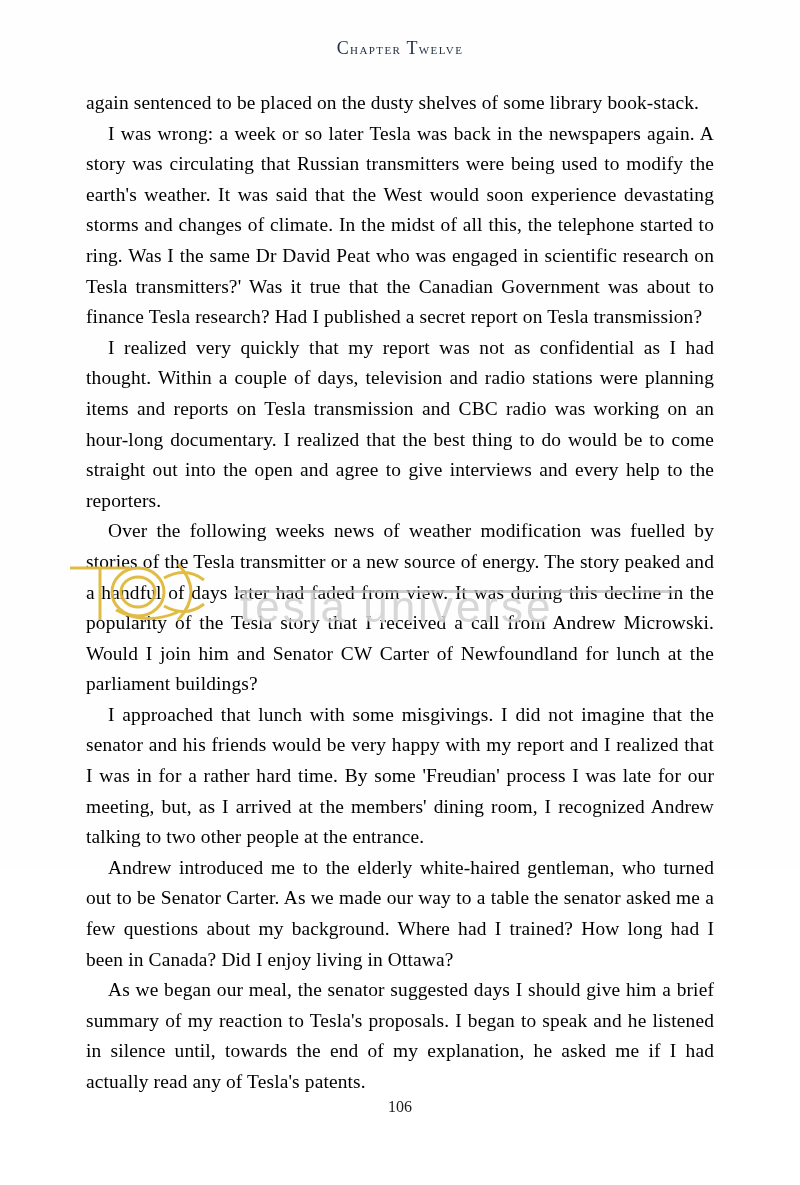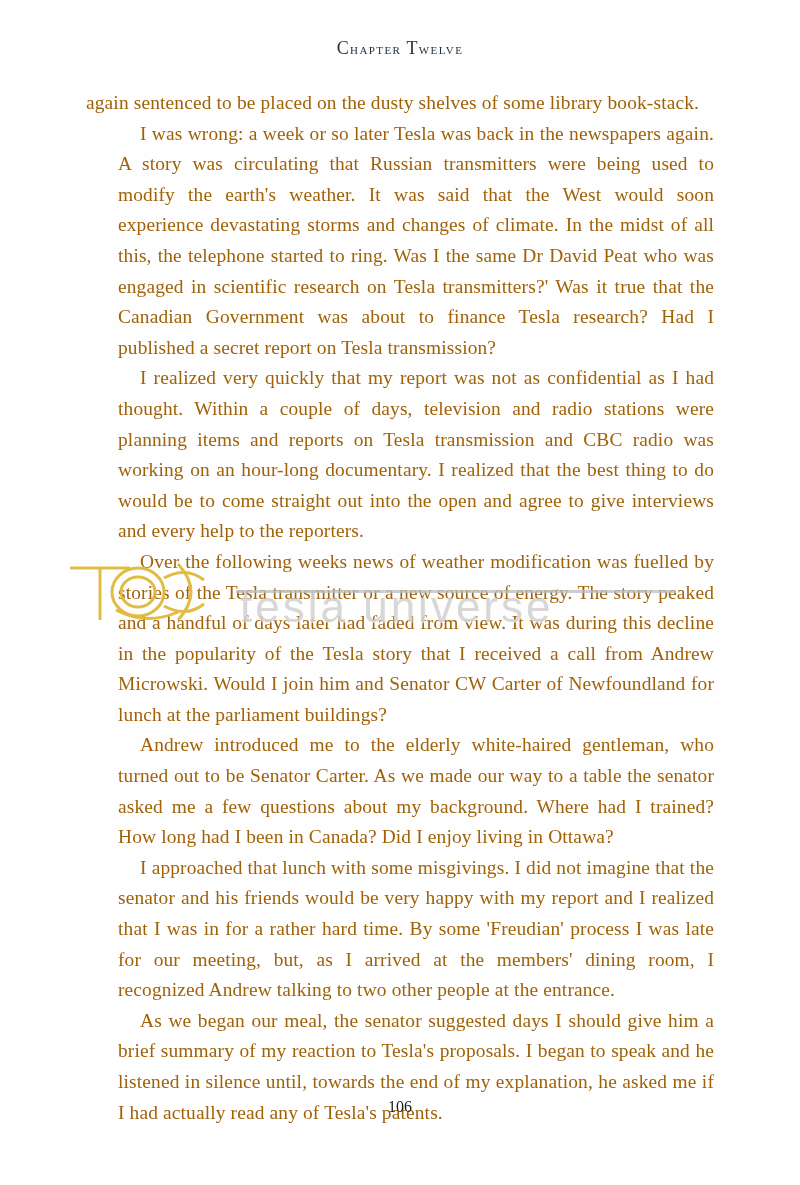--- a/index.html
+++ b/index.html
@@ -39,29 +39,28 @@
   }
   .body-col {
     position: absolute;
     top: 88px;
     left: 86px;
     width: 628px;
     font-size: 19.4px;
     line-height: 30.6px;
     text-align: justify;
     text-justify: inter-word;
-    color: #a16207;
+    color: #000000;
     letter-spacing: 0.15px;
   }
   .body-col p {
     margin: 0;
   }
   .body-col p.indent {
     text-indent: 22px;
-    margin-left: 32px;
   }
   .folio {
     position: absolute;
     top: 1098px;
     left: 0;
     width: 800px;
     text-align: center;
     font-size: 16px;
     color: #1d1d1d;
   }
@@ -111,22 +110,22 @@
 
   <div class="running-head">
     <span><span class="cap">C</span>hapter <span class="cap">T</span>welve</span>
   </div>
 
   <div class="body-col">
     <p>again sentenced to be placed on the dusty shelves of some library book-stack.</p>
     <p class="indent">I was wrong: a week or so later Tesla was back in the newspapers again. A story was circulating that Russian transmitters were being used to modify the earth's weather. It was said that the West would soon experience devastating storms and changes of climate. In the midst of all this, the telephone started to ring. Was I the same Dr David Peat who was engaged in scientific research on Tesla transmitters?' Was it true that the Canadian Government was about to finance Tesla research? Had I published a secret report on Tesla transmission?</p>
     <p class="indent">I realized very quickly that my report was not as confidential as I had thought. Within a couple of days, television and radio stations were planning items and reports on Tesla transmission and CBC radio was working on an hour-long documentary. I realized that the best thing to do would be to come straight out into the open and agree to give interviews and every help to the reporters.</p>
     <p class="indent">Over the following weeks news of weather modification was fuelled by stories of the Tesla transmitter or a new source of energy. The story peaked and a handful of days later had faded from view. It was during this decline in the popularity of the Tesla story that I received a call from Andrew Microwski. Would I join him and Senator CW Carter of Newfoundland for lunch at the parliament buildings?</p>
+    <p class="indent">I approached that lunch with some misgivings. I did not imagine that the senator and his friends would be very happy with my report and I realized that I was in for a rather hard time. By some 'Freudian' process I was late for our meeting, but, as I arrived at the members' dining room, I recognized Andrew talking to two other people at the entrance.</p>
     <p class="indent">Andrew introduced me to the elderly white-haired gentleman, who turned out to be Senator Carter. As we made our way to a table the senator asked me a few questions about my background. Where had I trained? How long had I been in Canada? Did I enjoy living in Ottawa?</p>
-    <p class="indent">I approached that lunch with some misgivings. I did not imagine that the senator and his friends would be very happy with my report and I realized that I was in for a rather hard time. By some 'Freudian' process I was late for our meeting, but, as I arrived at the members' dining room, I recognized Andrew talking to two other people at the entrance.</p>
     <p class="indent">As we began our meal, the senator suggested days I should give him a brief summary of my reaction to Tesla's proposals. I began to speak and he listened in silence until, towards the end of my explanation, he asked me if I had actually read any of Tesla's patents.</p>
   </div>
 
   <div class="watermark">
     <div class="wm-mark">
       <svg width="165" height="86" viewBox="0 0 165 86" fill="none" xmlns="http://www.w3.org/2000/svg">
         <g stroke="#e0b93c" stroke-width="3" fill="none" opacity="0.95">
           <path d="M10 20 H70 M40 20 V72"></path>
           <ellipse cx="78" cy="44" rx="26" ry="24"></ellipse>
           <ellipse cx="78" cy="44" rx="17" ry="15"></ellipse>

